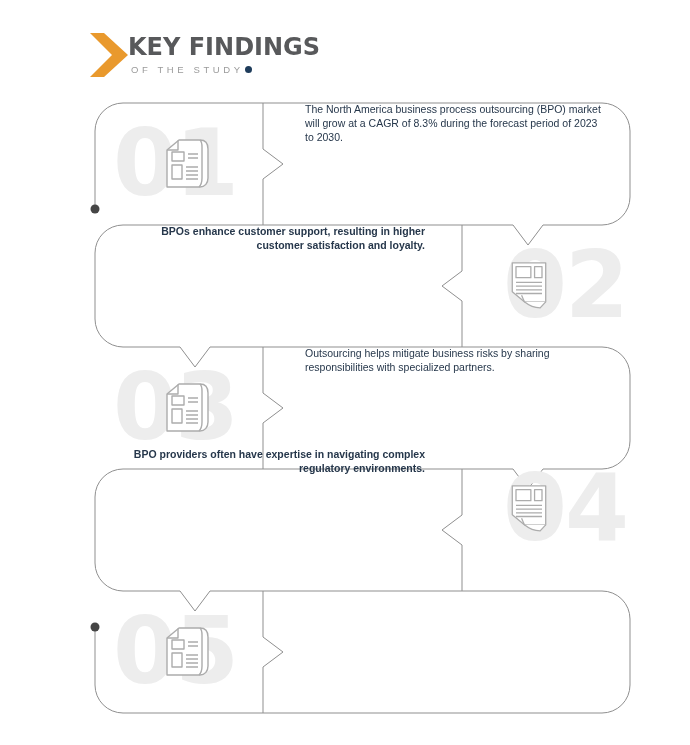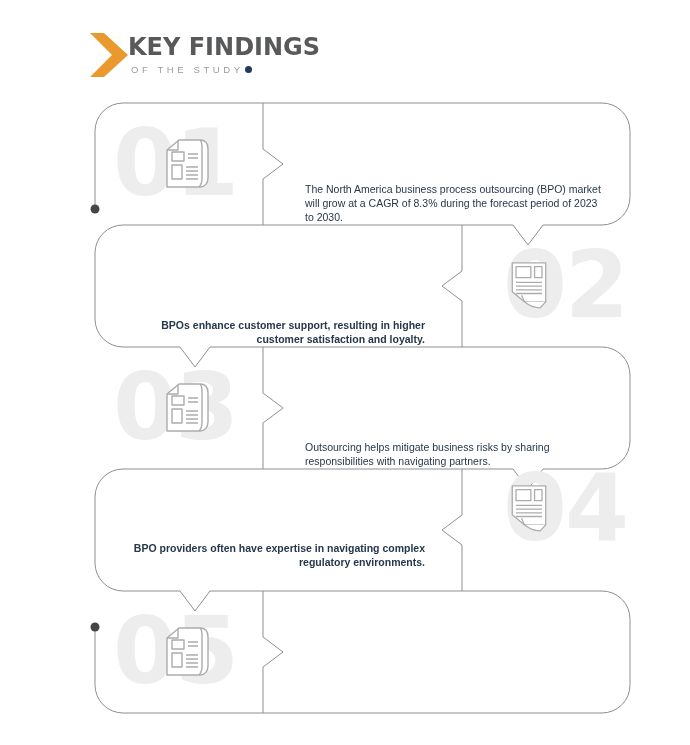--- a/index.html
+++ b/index.html
@@ -32,21 +32,21 @@
     display:flex;align-items:center;justify-content:center;
     font-family:"DejaVu Sans",sans-serif;font-weight:700;font-size:92px;
     color:#EDEDED;letter-spacing:-2px;user-select:none;line-height:1;
   }
   .watermark.wm-left{left:75px;}
   .watermark.wm-right{left:465px;}
   .finding-icon{position:absolute;}
   .icon-a{left:137px;top:34px;width:62px;height:54px;}
   .icon-b{left:489px;top:36px;width:40px;height:52px;}
   .finding-text{
-    position:absolute;top:0;height:122px;display:flex;align-items:flex-end;
+    position:absolute;top:0;height:122px;display:flex;align-items:flex-start;
     color:#26374B;font-size:10.5px;line-height:1.32;font-weight:500;
   }
   .text-right-side{left:285px;width:300px;text-align:left;}
   .text-left-side{left:110px;width:295px;text-align:right;justify-content:flex-end;font-weight:bold;}
 </style>
 </head>
 <body>
 
 <div class="canvas">
 
@@ -140,21 +140,21 @@
         <path d="M10,13 L22,3 H43 C49,3 51,7 51,12 V41 C51,46 48,50 43,50 H10 Z"></path>
         <path d="M10,13 H21 V3.5" fill="none"></path>
         <path d="M43,3 C45,5 45,8 45,10 V41 C45,45 44,48 42,50" fill="none"></path>
         <rect x="15" y="15" width="12" height="9" fill="none"></rect>
         <path d="M31,17 H41 M31,21 H41" fill="none"></path>
         <rect x="15" y="28" width="10" height="14" fill="none"></rect>
         <path d="M29,30 H41 M29,34 H41 M29,38 H41 M29,42 H41" fill="none"></path>
       </g>
     </svg>
     <div class="finding-text text-right-side">
-      <div>Outsourcing helps mitigate business risks by sharing responsibilities with navigating partners.</div>
+      <div>Outsourcing helps mitigate business risks by sharing responsibilities with specialized partners.</div>
     </div>
   </div>
 
   <div class="box" style="top:448px;">
     <div class="watermark wm-right">04</div>
     <svg class="finding-icon icon-b" viewBox="0 0 42 56">
       <g fill="#ffffff" stroke="#ACACAC" stroke-width="1.4" stroke-linejoin="round">
         <path d="M3,2 H39 V44 H16 L3,33 Z"></path>
         <path d="M16,44 C21,48 28,50.5 33,50.5 L39,44"></path>
         <path d="M16,44 L13,37" fill="none"></path>

